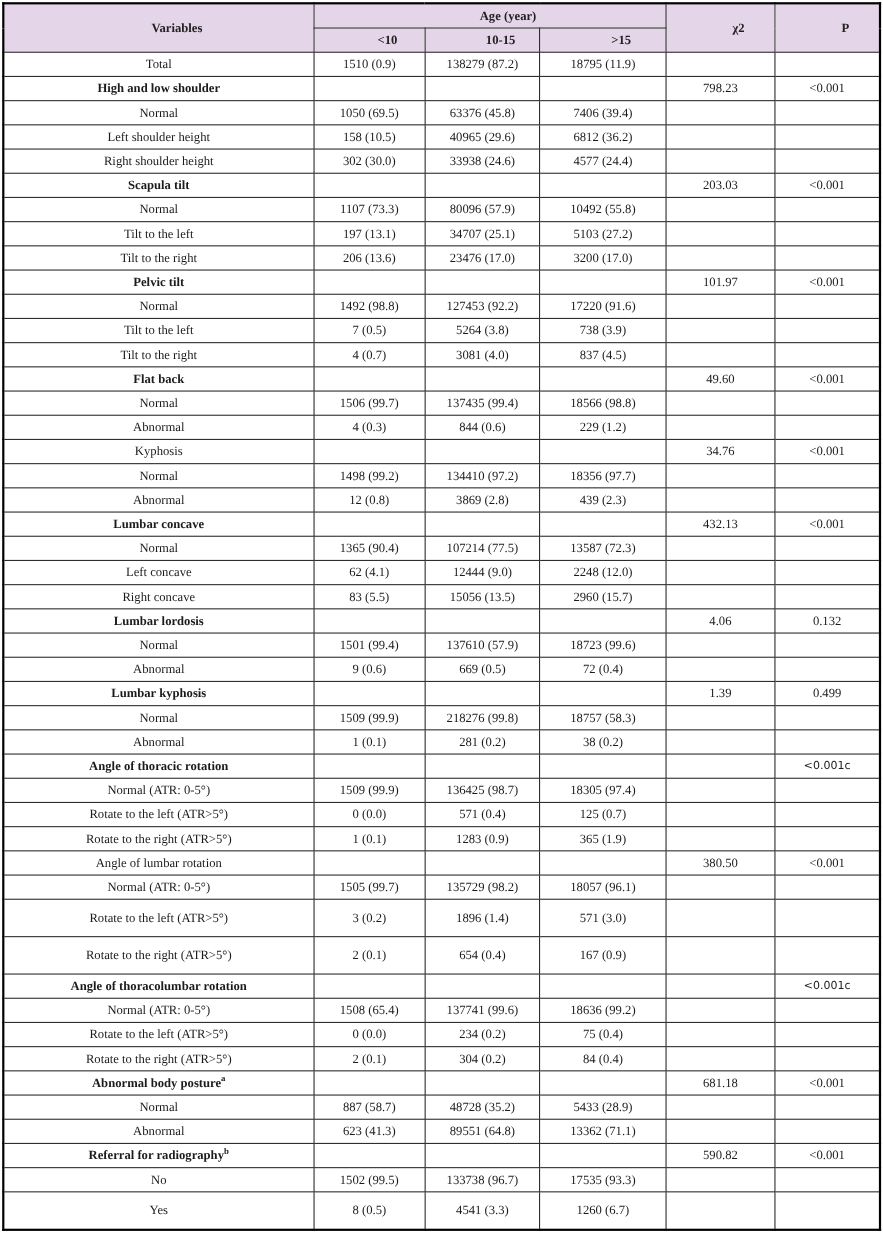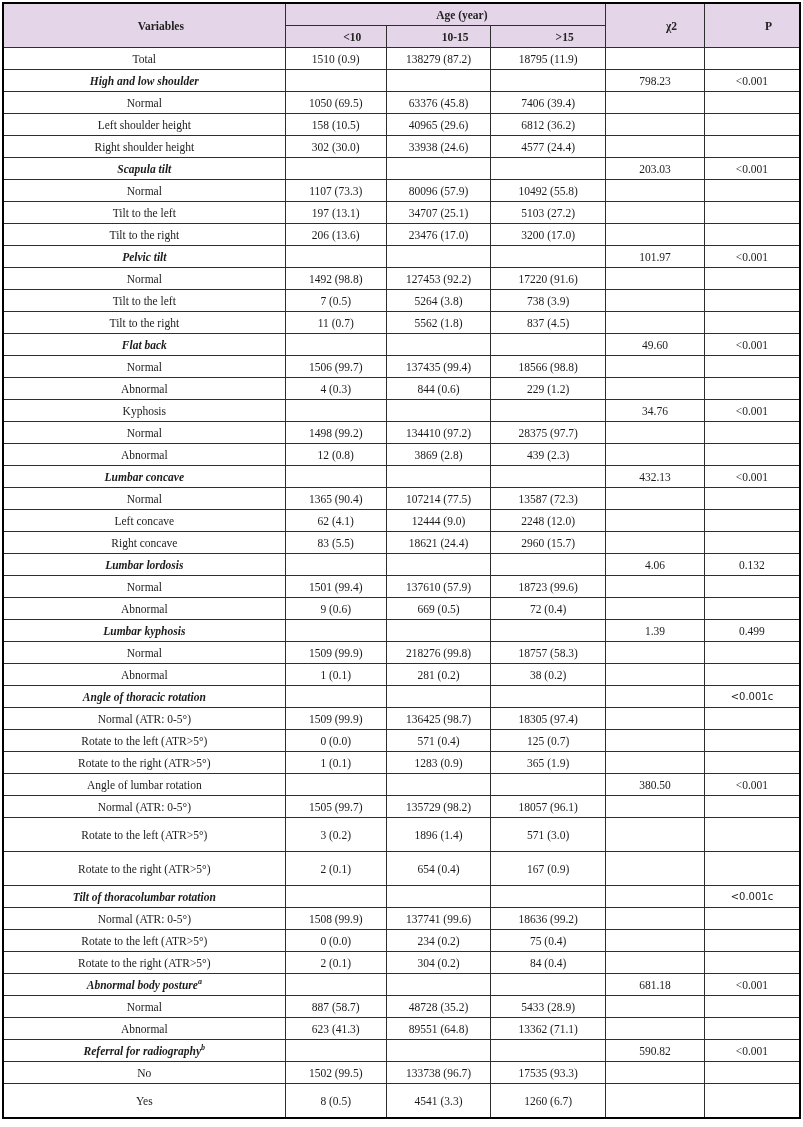--- a/index.html
+++ b/index.html
@@ -33,21 +33,21 @@
     overflow: hidden;
     white-space: nowrap;
   }
   .stat-table thead th {
     background: #e5d5e8;
     font-weight: bold;
     color: #222222;
     padding-left: 36px;
   }
   .stat-table td { background: #ffffff; }
-  .bold { font-weight: bold; font-style: italic; }
+  .bold { font-weight: bold; }
   tr.tall td { height: 29px; }
   td.sans { font-family: "DejaVu Sans", sans-serif; font-size: 10px; margin-left: 44px; }
   sup { font-size: 8px; line-height: 0; }
   col.c-var  { width: 35.4%; }
   col.c-a1   { width: 12.7%; }
   col.c-a2   { width: 13.1%; }
   col.c-a3   { width: 14.4%; }
   col.c-chi  { width: 12.4%; }
   col.c-p    { width: 12.0%; }
 </style>
@@ -169,22 +169,22 @@
         <tr>
           <td>Tilt to the left</td>
           <td>7 (0.5)</td>
           <td>5264 (3.8)</td>
           <td>738 (3.9)</td>
           <td></td>
           <td></td>
         </tr>
         <tr>
           <td>Tilt to the right</td>
-          <td>11 (0.7)</td>
-          <td>5562 (1.8)</td>
+          <td>4 (0.7)</td>
+          <td>3081 (4.0)</td>
           <td>837 (4.5)</td>
           <td></td>
           <td></td>
         </tr>
         <tr>
           <td class="bold">Flat back</td>
           <td></td>
           <td></td>
           <td></td>
           <td>49.60</td>
@@ -211,21 +211,21 @@
           <td></td>
           <td></td>
           <td></td>
           <td>34.76</td>
           <td>&lt;0.001</td>
         </tr>
         <tr>
           <td>Normal</td>
           <td>1498 (99.2)</td>
           <td>134410 (97.2)</td>
-          <td>28375 (97.7)</td>
+          <td>18356 (97.7)</td>
           <td></td>
           <td></td>
         </tr>
         <tr>
           <td>Abnormal</td>
           <td>12 (0.8)</td>
           <td>3869 (2.8)</td>
           <td>439 (2.3)</td>
           <td></td>
           <td></td>
@@ -250,21 +250,21 @@
           <td>Left concave</td>
           <td>62 (4.1)</td>
           <td>12444 (9.0)</td>
           <td>2248 (12.0)</td>
           <td></td>
           <td></td>
         </tr>
         <tr>
           <td>Right concave</td>
           <td>83 (5.5)</td>
-          <td>18621 (24.4)</td>
+          <td>15056 (13.5)</td>
           <td>2960 (15.7)</td>
           <td></td>
           <td></td>
         </tr>
         <tr>
           <td class="bold">Lumbar lordosis</td>
           <td></td>
           <td></td>
           <td></td>
           <td>4.06</td>
@@ -368,30 +368,30 @@
         </tr>
         <tr class="tall">
           <td>Rotate to the right (ATR&gt;5°)</td>
           <td>2 (0.1)</td>
           <td>654 (0.4)</td>
           <td>167 (0.9)</td>
           <td></td>
           <td></td>
         </tr>
         <tr>
-          <td class="bold">Tilt of thoracolumbar rotation</td>
+          <td class="bold">Angle of thoracolumbar rotation</td>
           <td></td>
           <td></td>
           <td></td>
           <td></td>
           <td class="sans">&lt;0.001c</td>
         </tr>
         <tr>
           <td>Normal (ATR: 0-5°)</td>
-          <td>1508 (99.9)</td>
+          <td>1508 (65.4)</td>
           <td>137741 (99.6)</td>
           <td>18636 (99.2)</td>
           <td></td>
           <td></td>
         </tr>
         <tr>
           <td>Rotate to the left (ATR&gt;5°)</td>
           <td>0 (0.0)</td>
           <td>234 (0.2)</td>
           <td>75 (0.4)</td>

